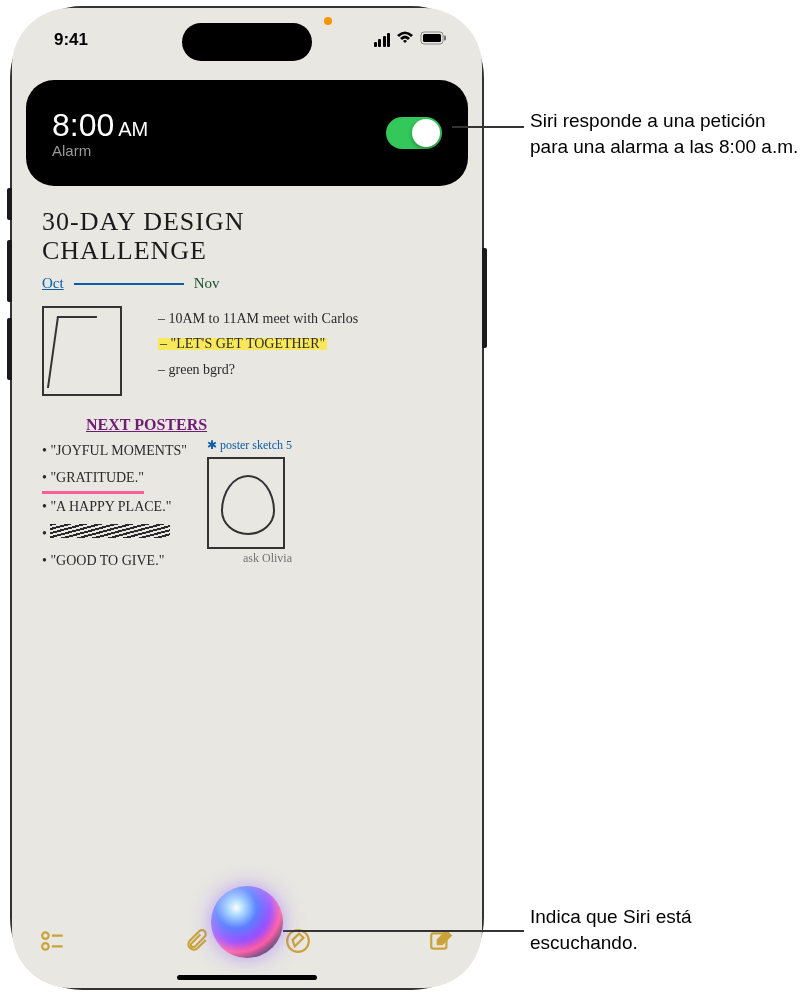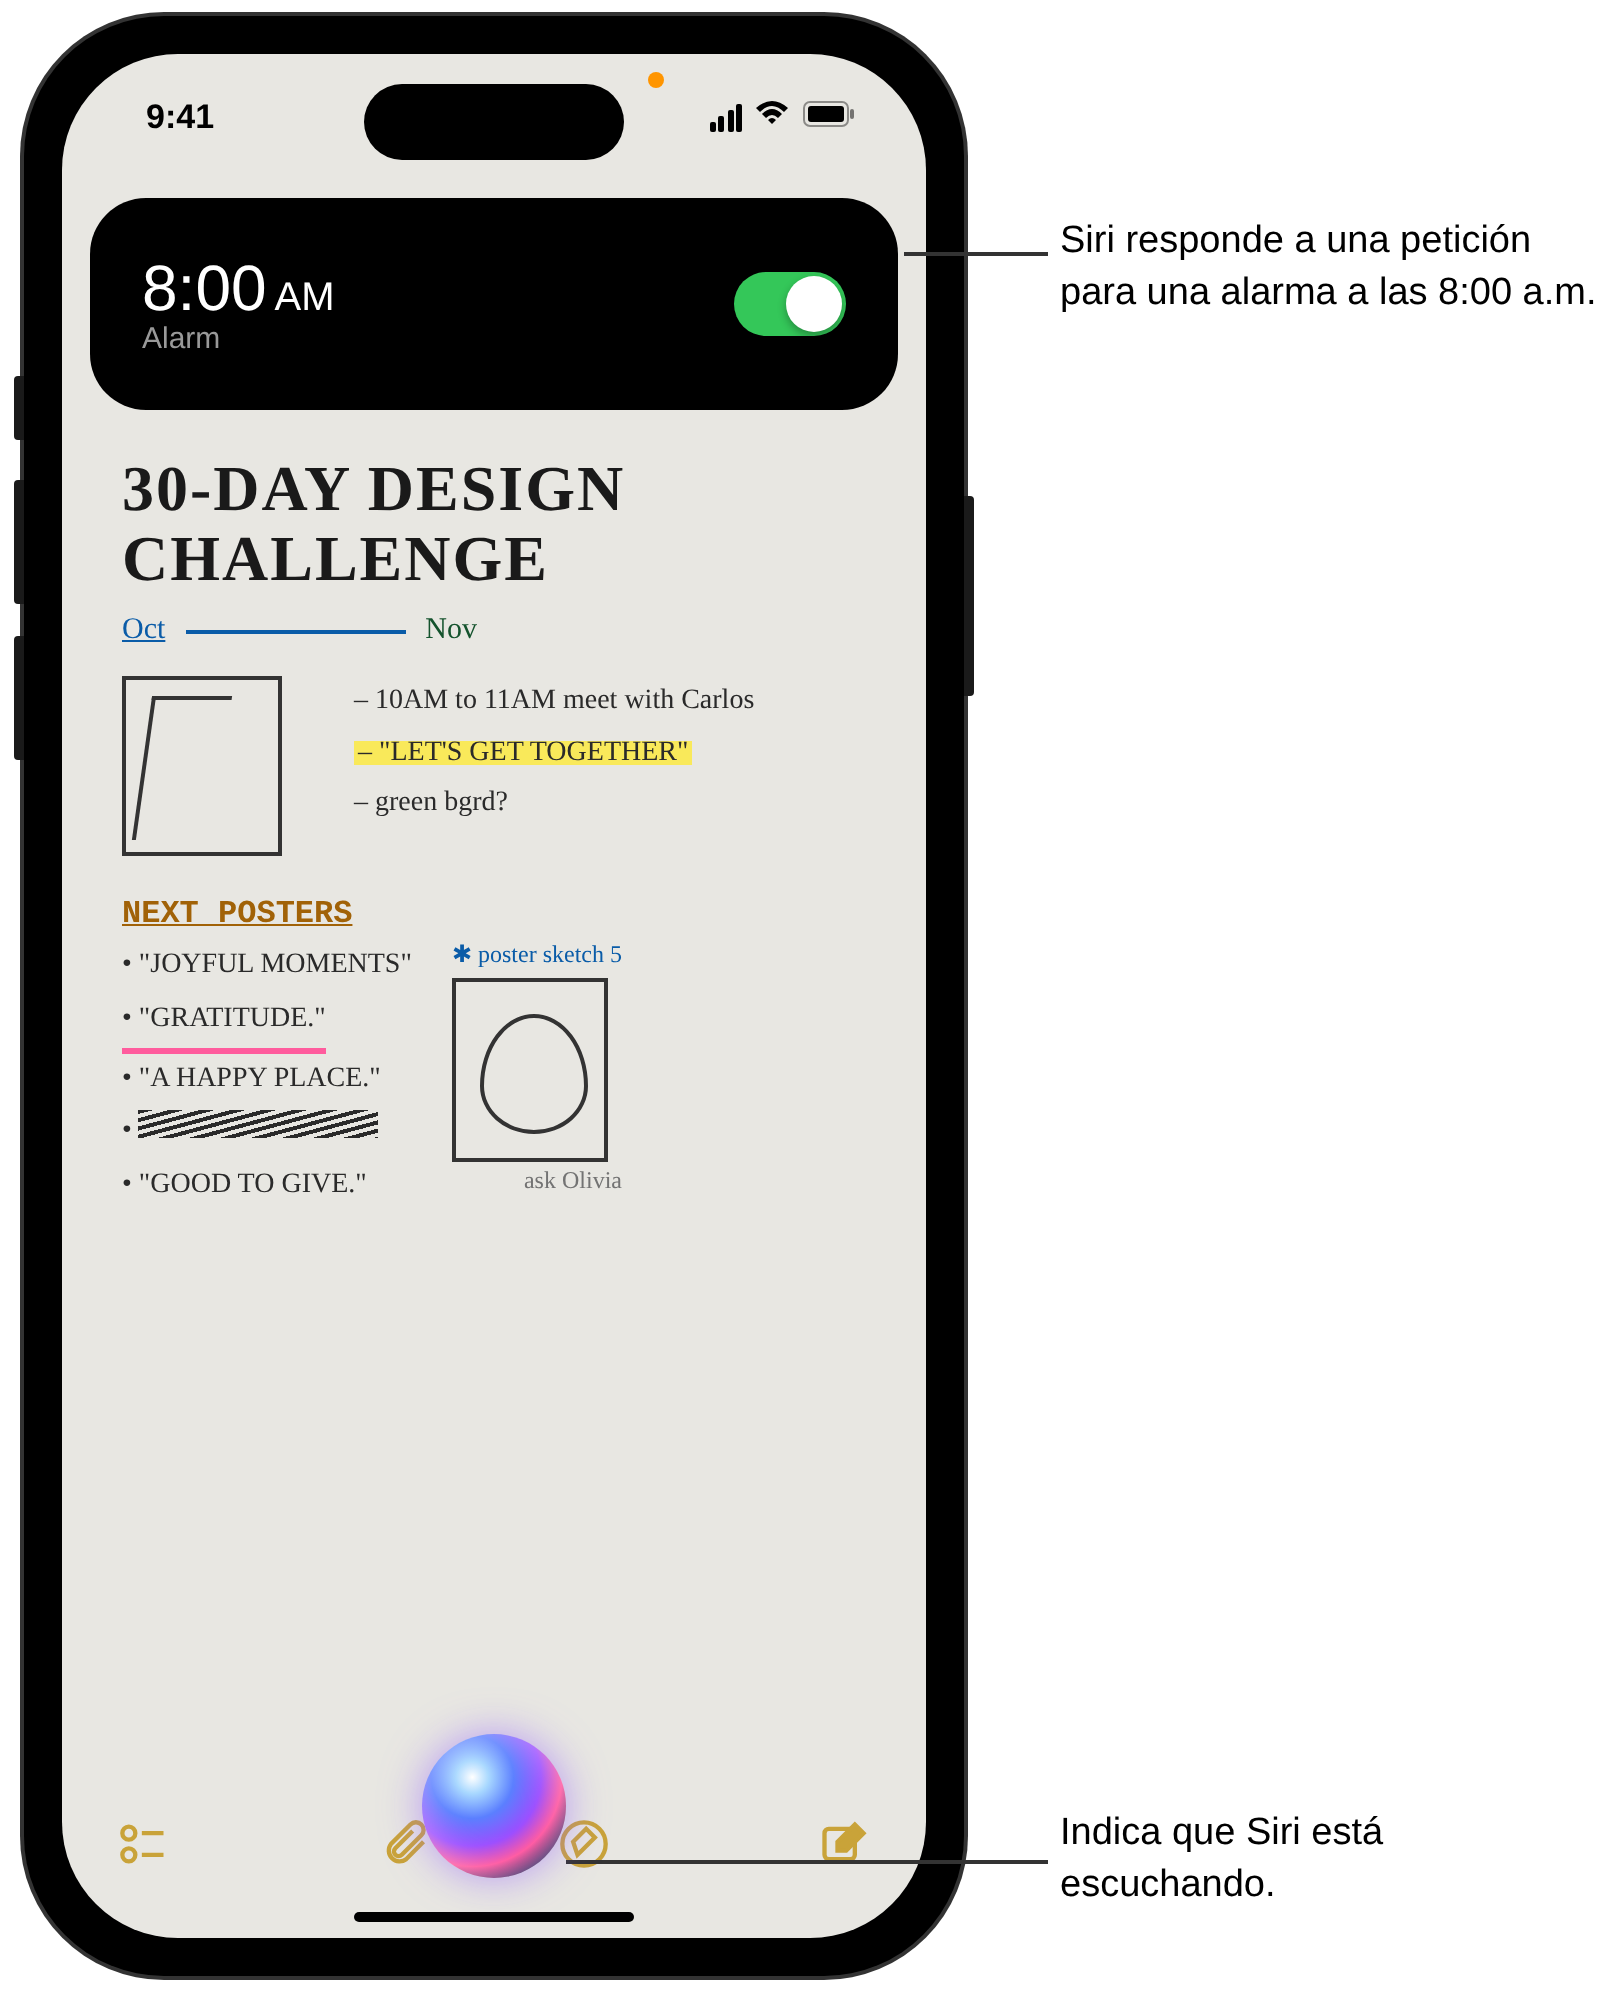--- a/index.html
+++ b/index.html
@@ -12,21 +12,21 @@
       overflow: hidden;
     }
     .phone-frame {
       position: absolute;
       left: 12px;
       top: 8px;
       width: 470px;
       height: 980px;
       background: #000;
       border-radius: 70px;
-      padding: 19px;
+      padding: 0;
       box-shadow: 0 0 0 2px #333;
     }
     .phone-buttons-left {
       position: absolute;
       left: -5px;
       top: 180px;
     }
     .phone-button-small {
       width: 5px;
       height: 32px;
@@ -152,22 +152,22 @@
     }
     .note-content {
       position: absolute;
       top: 200px;
       left: 30px;
       right: 30px;
       font-family: 'Comic Sans MS', cursive;
     }
     .note-title {
       font-family: 'Comic Sans MS', cursive;
-      font-size: 32px;
-      font-weight: bold;
+      font-size: 26px;
+      font-weight: normal;
       color: #1a1a1a;
       letter-spacing: 1px;
       line-height: 1.1;
       text-transform: uppercase;
     }
     .timeline-row {
       display: flex;
       align-items: center;
       gap: 10px;
       margin-top: 10px;
@@ -206,22 +206,23 @@
     .highlighted {
       display: inline;
       background: linear-gradient(transparent 10%, #f9e95a 10%, #f9e95a 90%, transparent 90%);
       padding: 0 2px;
     }
     .section-header {
       font-size: 16px;
       font-weight: bold;
       text-decoration: underline;
       margin-top: 20px;
-      color: #a16207;
-      font-family: Liberation Mono, monospace;
+      color: #701a75;
+      font-family: Liberation Serif, serif;
+      margin-left: 44px;
     }
     .posters-row {
       display: flex;
       gap: 20px;
       margin-top: 4px;
     }
     .posters-list {
       font-size: 14px;
       color: #2a2a2a;
       line-height: 1.9;

